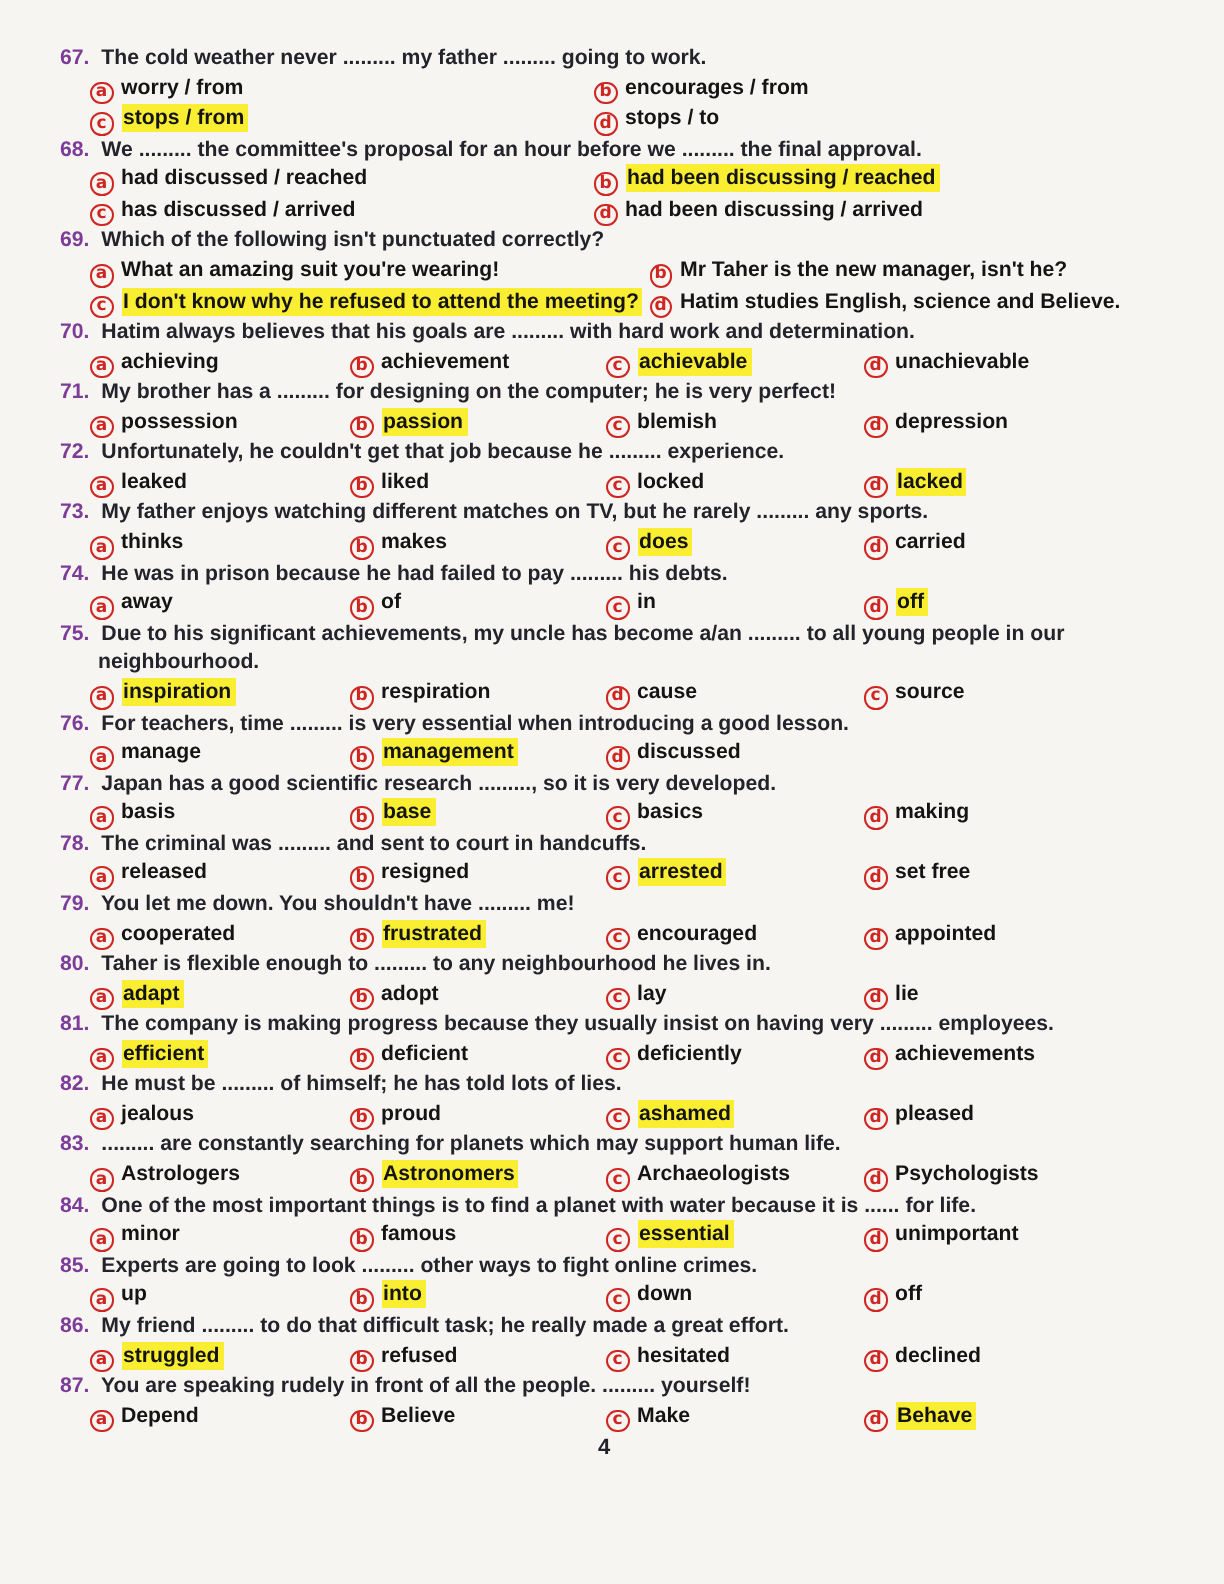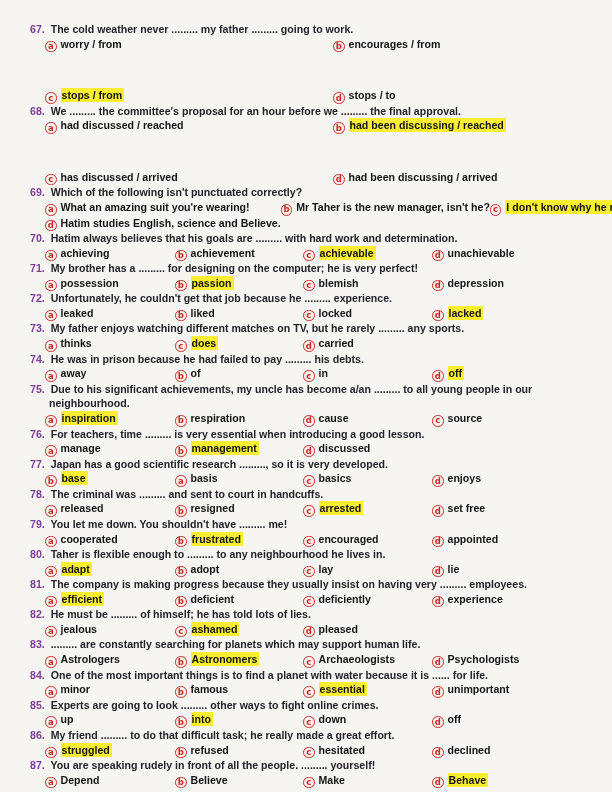--- a/index.html
+++ b/index.html
@@ -31,22 +31,22 @@
     text-indent:-19px;
     font-weight:bold;
   }
   .q-num{color:var(--purple);padding-right:3px;}
   .options{
     display:grid;
     margin-left:15px;
     font-weight:bold;
   }
   .layout-four{grid-template-columns:130px 128px 129px auto;}
-  .layout-two{grid-template-columns:252px auto;gap:36px;}
-  .layout-stacked{grid-template-columns:1fr 1fr 1fr;}
+  .layout-two{grid-template-columns:252px auto;}
+  .layout-stacked{grid-template-columns:1fr 1fr;}
   .option{
     font-size:10.6px;
     line-height:14.6px;
     color:var(--opt);
     white-space:nowrap;
   }
   .badge{
     display:inline-flex;
     align-items:center;
     justify-content:center;
@@ -153,20 +153,21 @@
           <span class="option"><span class="badge">d</span><span class="option-label highlight">lacked</span></span>
         </div>
   </div>
 
   <div class="question">
     <div class="q-head">
       <span class="q-num">73.</span><span> My father enjoys watching different matches on TV, but he rarely ......... any sports.</span>
     </div>
     <div class="options layout-four">
           <span class="option"><span class="badge">a</span><span class="option-label">thinks</span></span>
+          <span class="option"><span class="badge">b</span><span class="option-label">makes</span></span>
           <span class="option"><span class="badge">c</span><span class="option-label highlight">does</span></span>
           <span class="option"><span class="badge">d</span><span class="option-label">carried</span></span>
         </div>
   </div>
 
   <div class="question">
     <div class="q-head">
       <span class="q-num">74.</span><span> He was in prison because he had failed to pay ......... his debts.</span>
     </div>
     <div class="options layout-four">
@@ -198,24 +199,24 @@
           <span class="option"><span class="badge">b</span><span class="option-label highlight">management</span></span>
           <span class="option"><span class="badge">d</span><span class="option-label">discussed</span></span>
         </div>
   </div>
 
   <div class="question">
     <div class="q-head">
       <span class="q-num">77.</span><span> Japan has a good scientific research ........., so it is very developed.</span>
     </div>
     <div class="options layout-four">
+          <span class="option"><span class="badge">a</span><span class="option-label">basis</span></span>
           <span class="option"><span class="badge">b</span><span class="option-label highlight">base</span></span>
-          <span class="option"><span class="badge">a</span><span class="option-label">basis</span></span>
           <span class="option"><span class="badge">c</span><span class="option-label">basics</span></span>
-          <span class="option"><span class="badge">d</span><span class="option-label">enjoys</span></span>
+          <span class="option"><span class="badge">d</span><span class="option-label">making</span></span>
         </div>
   </div>
 
   <div class="question">
     <div class="q-head">
       <span class="q-num">78.</span><span> The criminal was ......... and sent to court in handcuffs.</span>
     </div>
     <div class="options layout-four">
           <span class="option"><span class="badge">a</span><span class="option-label">released</span></span>
           <span class="option"><span class="badge">b</span><span class="option-label">resigned</span></span>
@@ -249,30 +250,31 @@
   </div>
 
   <div class="question">
     <div class="q-head">
       <span class="q-num">81.</span><span> The company is making progress because they usually insist on having very ......... employees.</span>
     </div>
     <div class="options layout-four">
           <span class="option"><span class="badge">a</span><span class="option-label highlight">efficient</span></span>
           <span class="option"><span class="badge">b</span><span class="option-label">deficient</span></span>
           <span class="option"><span class="badge">c</span><span class="option-label">deficiently</span></span>
-          <span class="option"><span class="badge">d</span><span class="option-label">experience</span></span>
+          <span class="option"><span class="badge">d</span><span class="option-label">achievements</span></span>
         </div>
   </div>
 
   <div class="question">
     <div class="q-head">
       <span class="q-num">82.</span><span> He must be ......... of himself; he has told lots of lies.</span>
     </div>
     <div class="options layout-four">
           <span class="option"><span class="badge">a</span><span class="option-label">jealous</span></span>
+          <span class="option"><span class="badge">b</span><span class="option-label">proud</span></span>
           <span class="option"><span class="badge">c</span><span class="option-label highlight">ashamed</span></span>
           <span class="option"><span class="badge">d</span><span class="option-label">pleased</span></span>
         </div>
   </div>
 
   <div class="question">
     <div class="q-head">
       <span class="q-num">83.</span><span> ......... are constantly searching for planets which may support human life.</span>
     </div>
     <div class="options layout-four">

